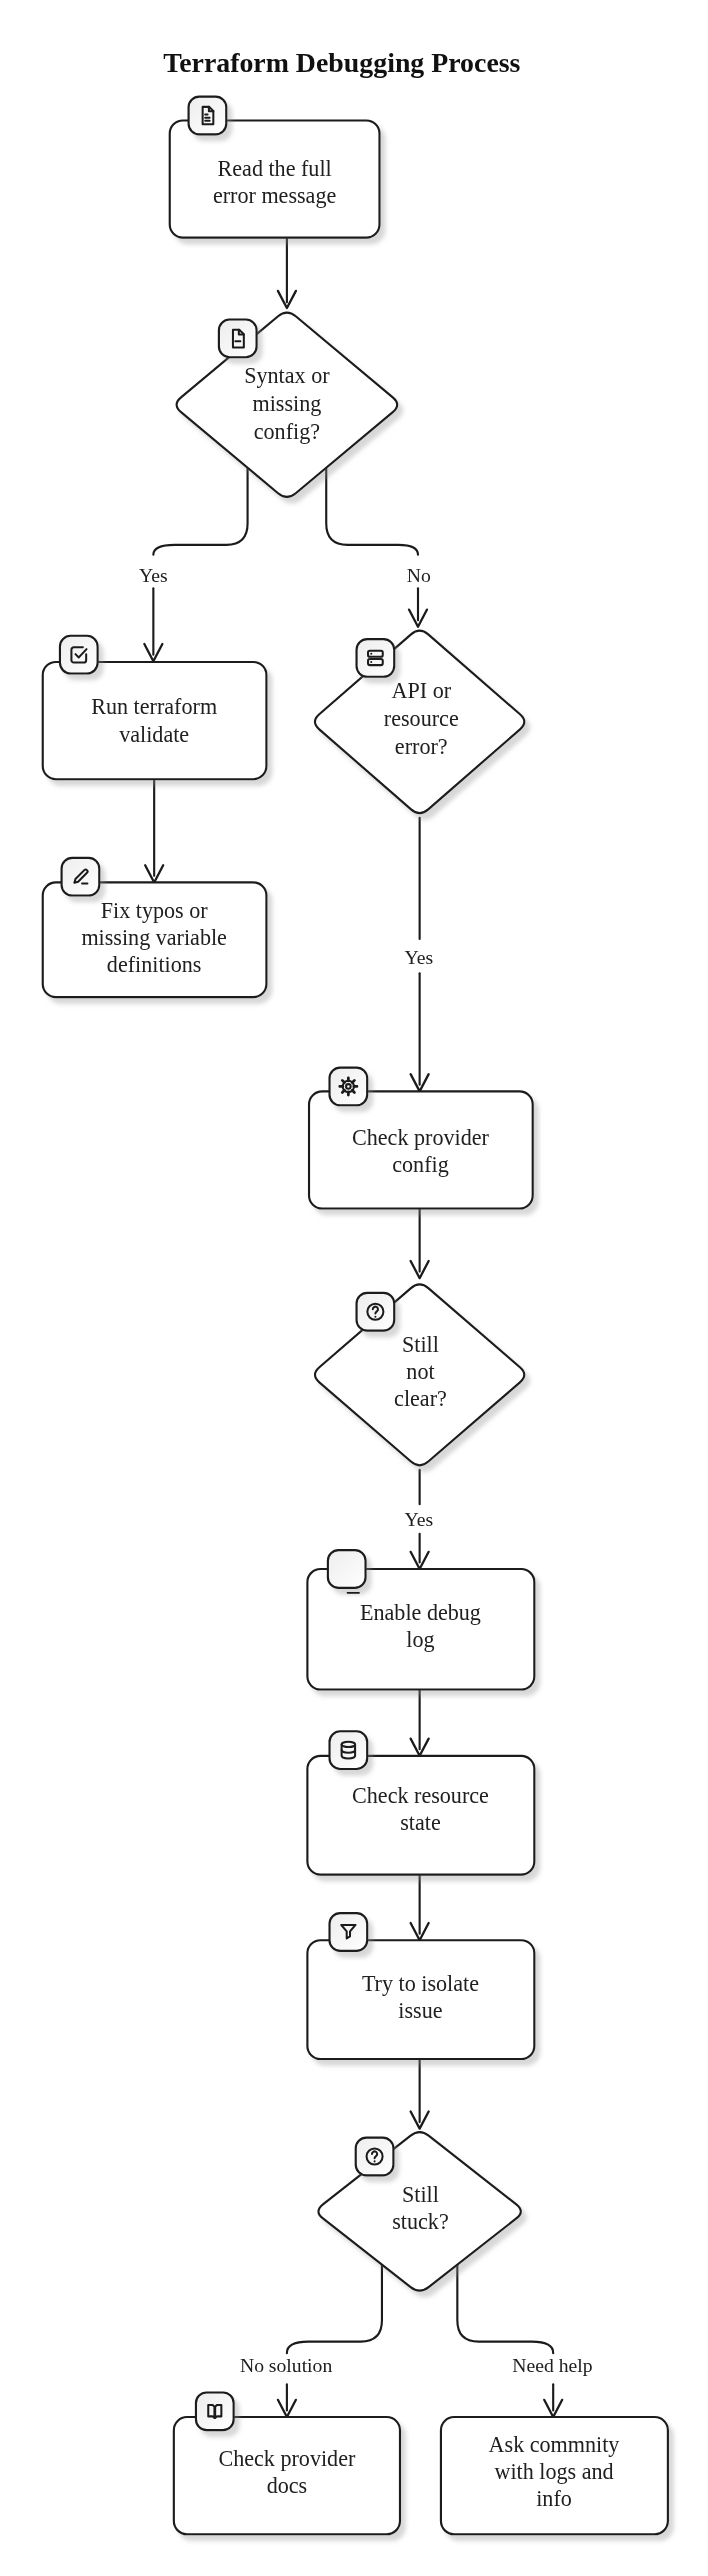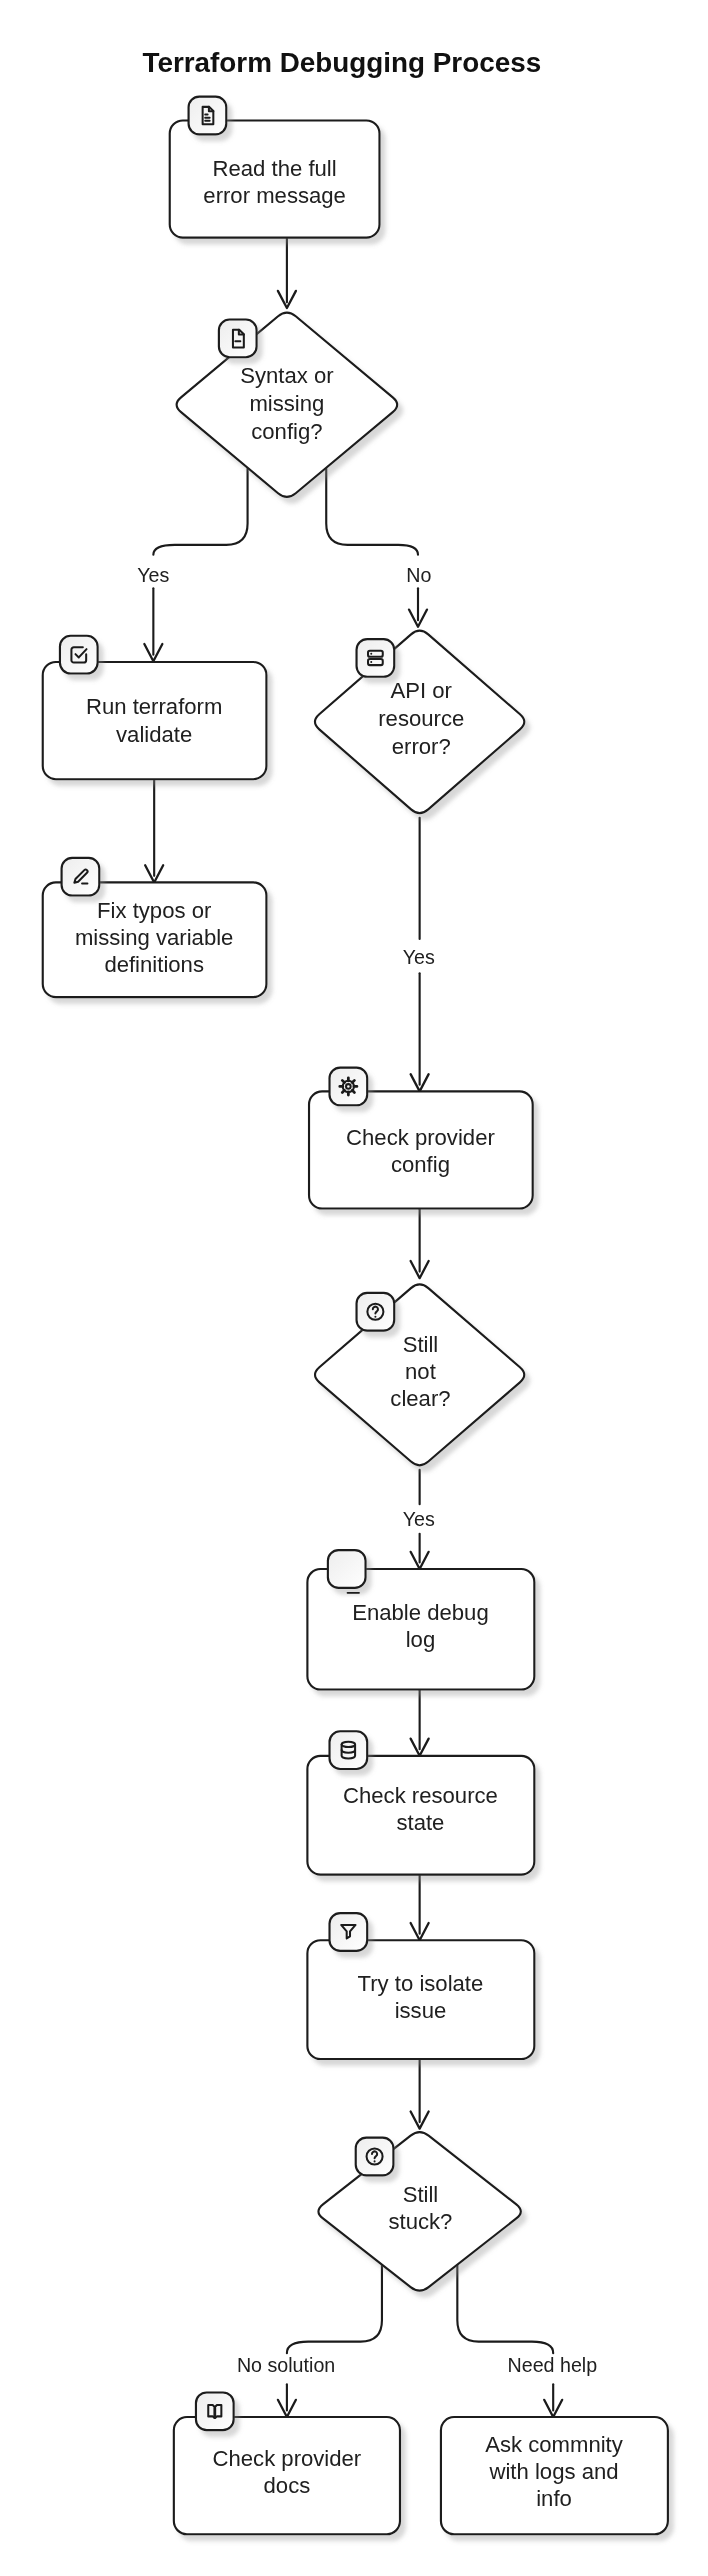--- a/index.html
+++ b/index.html
@@ -1,16 +1,16 @@
 <!DOCTYPE html>
 <html style="font-size:13px"><head>
 <meta charset="utf-8">
 <style>
   html,body{margin:0;padding:0;background:#ffffff;}
-  .stage{width:709px;height:2576px;position:relative;background:#fff;font-family:Liberation Sans, sans-serif;}
+  .stage{width:709px;height:2576px;position:relative;background:#fff;font-family:Liberation Serif, serif;}
   svg{display:block;}
   .box{fill:#ffffff;stroke:#1b1b1b;stroke-width:2.6;}
   .diamond{fill:#ffffff;stroke:#1b1b1b;stroke-width:2.6;stroke-linejoin:round;}
   .badge{fill:url(#badgeGrad);stroke:#1b1b1b;stroke-width:2.6;}
   .edge{fill:none;stroke:#1b1b1b;stroke-width:2.6;stroke-linecap:round;}
   .arrowhead{fill:none;stroke:#1b1b1b;stroke-width:2.8;stroke-linecap:round;stroke-linejoin:round;}
   .icon{fill:none;stroke:#1b1b1b;stroke-width:2.2;stroke-linecap:round;stroke-linejoin:round;}
   .icon .thick{stroke-width:3;}
   .node-label{font-size:27px;fill:#202020;text-anchor:middle;}
   .edge-label{font-size:24px;fill:#202020;text-anchor:middle;}

